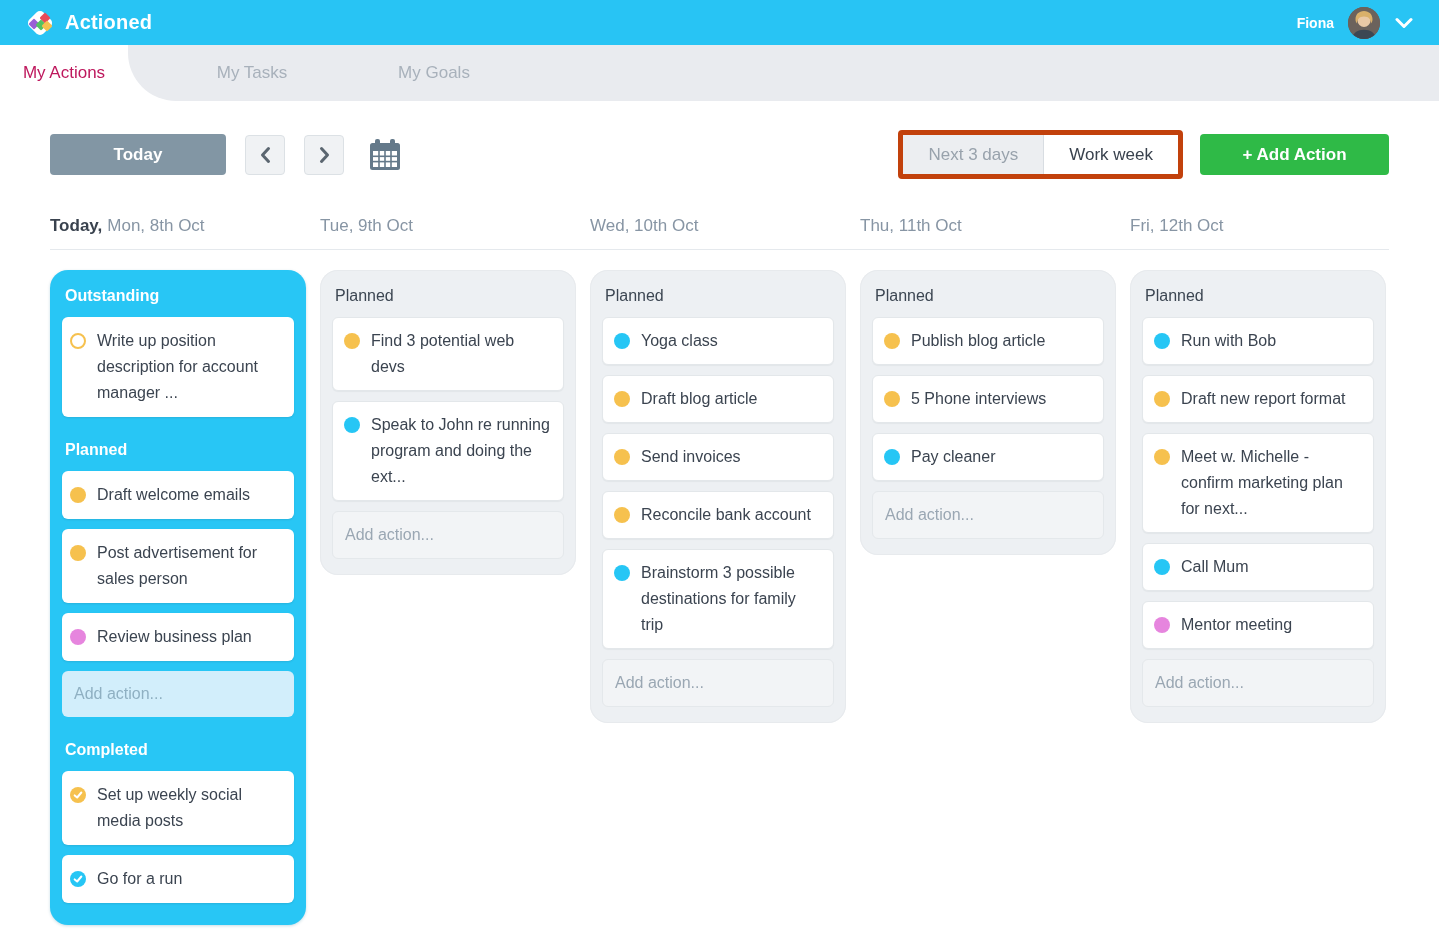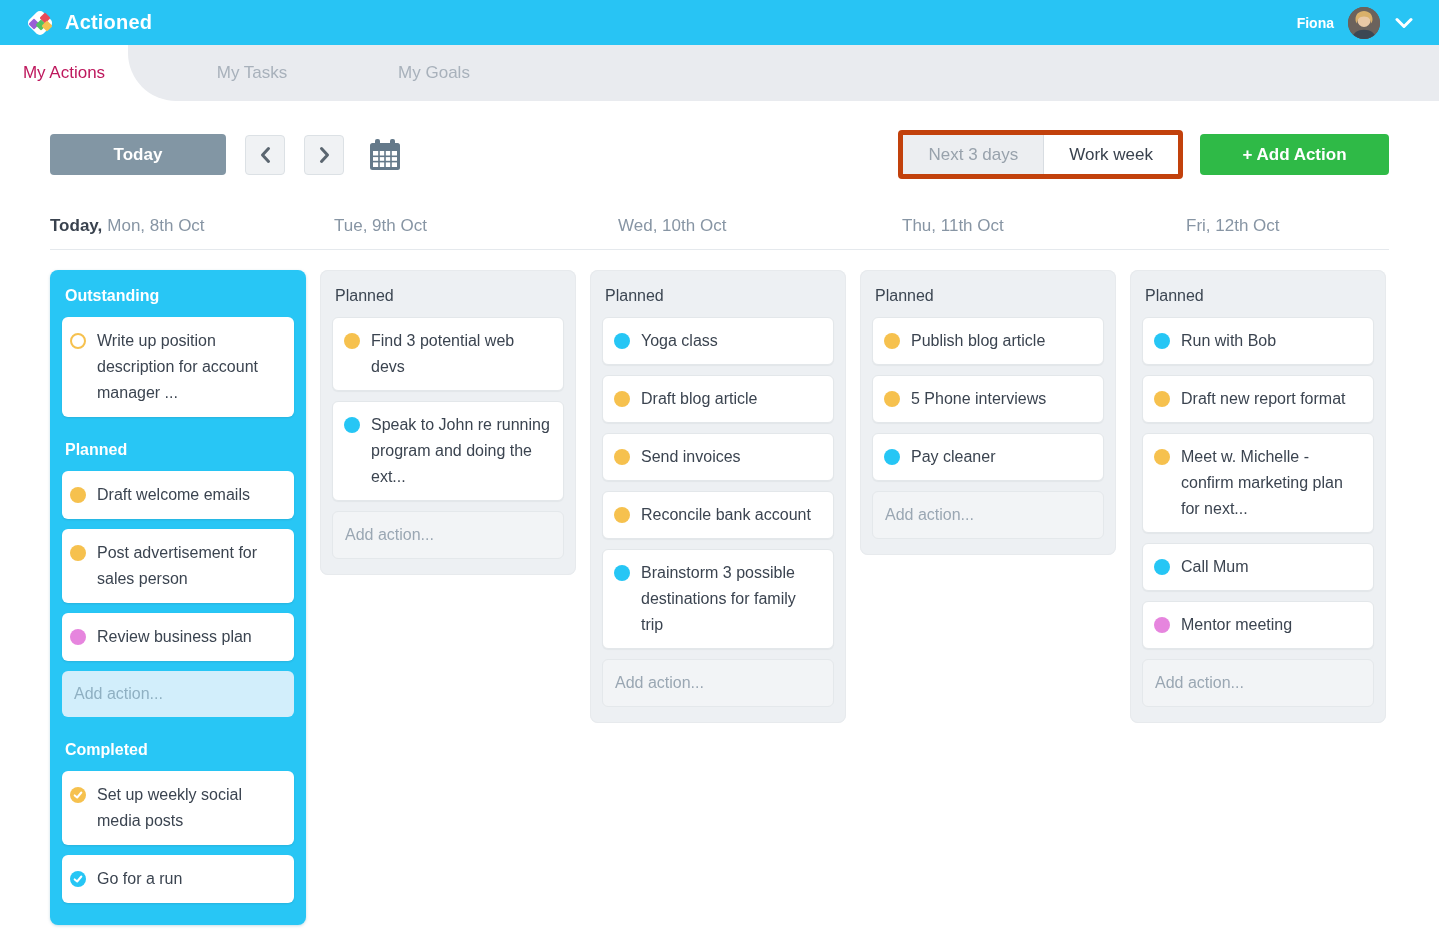--- a/index.html
+++ b/index.html
@@ -75,31 +75,31 @@
   .btn-add {
     width: 189px; height: 41px; margin-left: 17px;
     background: #2fba47; color: #fff; font-family: inherit;
     font-size: 17px; font-weight: bold; border: none; border-radius: 4px; cursor: pointer;
   }
 
   
   .dates {
     display: grid; grid-template-columns: repeat(5, 256px); column-gap: 14px;
     padding-left: 50px; margin-top: 37px;
-    font-size: 17px; color: #8795a4; gap: 28px;
+    font-size: 17px; color: #8795a4;
   }
   .date-prefix { color: #39424e; font-weight: bold; margin-right: 5px; }
   .divider { margin: 13px 50px 0 50px; border-bottom: 1px solid #e5e9ed; }
 
   
   .board {
     display: grid; grid-template-columns: repeat(5, 256px); column-gap: 14px;
     padding-left: 50px; margin-top: 20px; align-items: start;
   }
-  .col { border-radius: 8px; padding: 12px; }
+  .col { border-radius: 18px; padding: 12px; }
   .col.gray { background: #edf0f3; box-shadow: inset 0 0 0 1px #e7eaed; }
   .col.today { background: #28c6f5; box-shadow: 0 1px 3px rgba(30,120,150,.25); }
   .section-title { font-size: 16px; margin: 5px 2px 12px 3px; color: #3c4652; }
   .col.today .section-title { color: #ffffff; font-weight: bold; }
   .section { margin-bottom: 4px; }
   .section + .section { margin-top: 24px; }
   .card {
     background: #fff; border-radius: 6px; padding: 11px 8px; margin-bottom: 10px;
     display: flex; gap: 11px; align-items: flex-start;
     box-shadow: 0 1px 2px rgba(40,50,60,.12); cursor: pointer;

